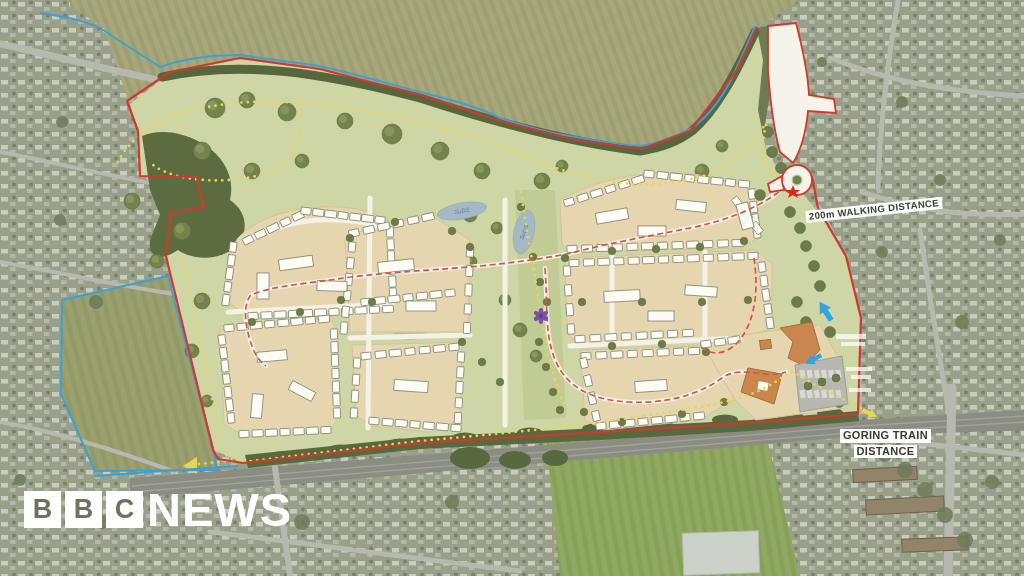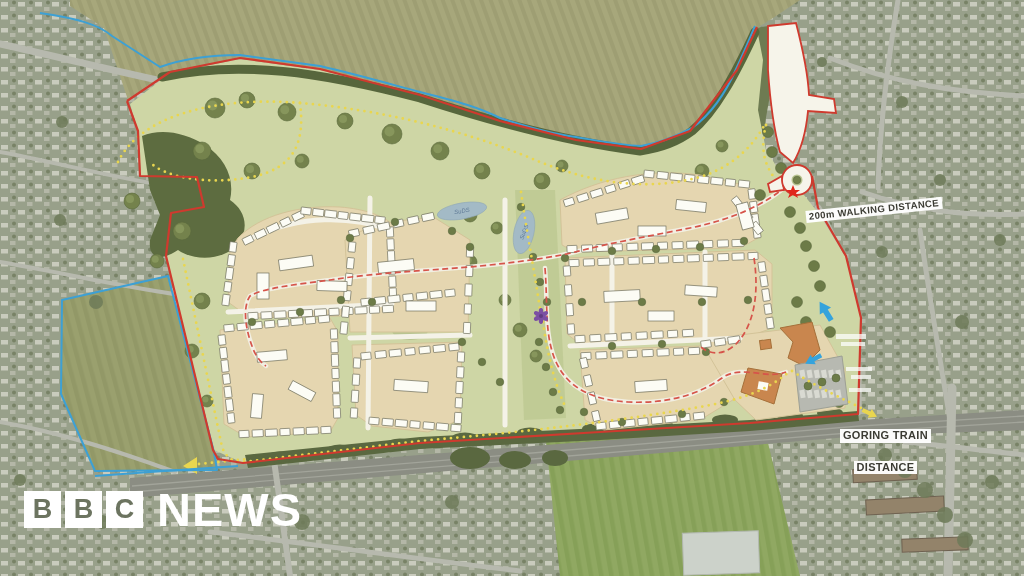--- a/index.html
+++ b/index.html
@@ -34,28 +34,28 @@
   .barrow{fill:var(--arrow-blue);}
   .yarrow{fill:var(--path-yellow);}
   .smudge{fill:#ffffff;opacity:.72;}
   .spur{fill:#f6f4ea;stroke:var(--boundary-red);stroke-width:1.8;}
   
   .chip{position:absolute;background:rgba(255,255,255,.96);color:var(--label-text);
         font-weight:bold;white-space:nowrap;padding:1px 3px;line-height:1.05;}
   .chip-walk{left:806px;top:211px;font-size:9.5px;letter-spacing:.4px;
         transform:rotate(-6deg);transform-origin:left center;}
   .station-label{position:absolute;left:840px;top:429px;display:flex;flex-direction:column;
-        align-items:center;gap:18px;}
+        align-items:center;gap:2px;}
   .station-label .chip{position:static;font-size:11px;letter-spacing:.3px;}
   .bbc{position:absolute;left:24px;top:491px;display:flex;align-items:center;}
   .bbc .blk{width:37px;height:37px;background:var(--logo-white);margin-right:4px;
         display:flex;align-items:center;justify-content:center;
         font-weight:bold;font-size:27px;color:#6c7460;}
   .bbc .news{color:var(--logo-white);font-weight:bold;font-size:47px;letter-spacing:1px;
-        margin-left:10px;line-height:37px;}
+        line-height:37px;}
 </style>
 </head>
 <body>
 
 <div class="stage">
 <svg width="1024" height="576" viewBox="0 0 1024 576">
   <defs>
     <pattern id="sub" width="17" height="13" patternUnits="userSpaceOnUse">
       <rect width="17" height="13" fill="#98a08a"></rect>
       <rect x="1" y="2" width="7" height="4.5" fill="#c9cbbd"></rect>

